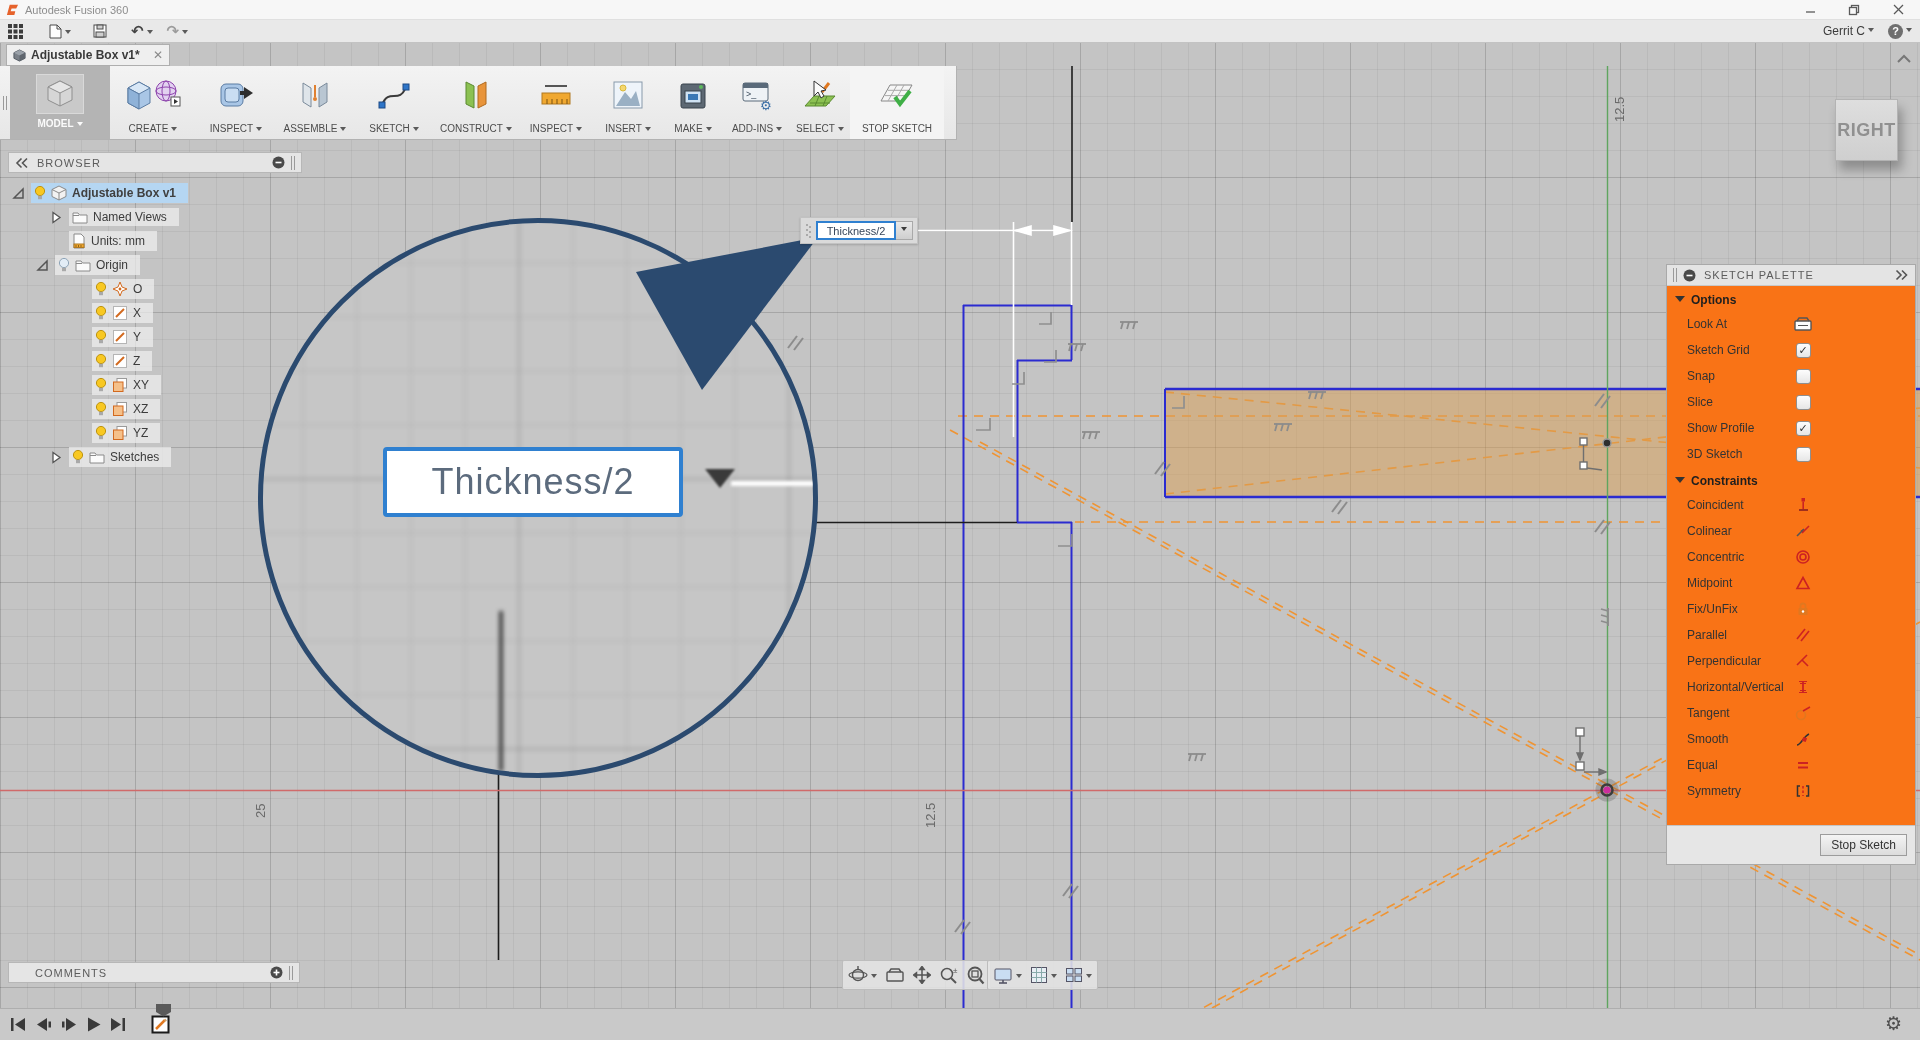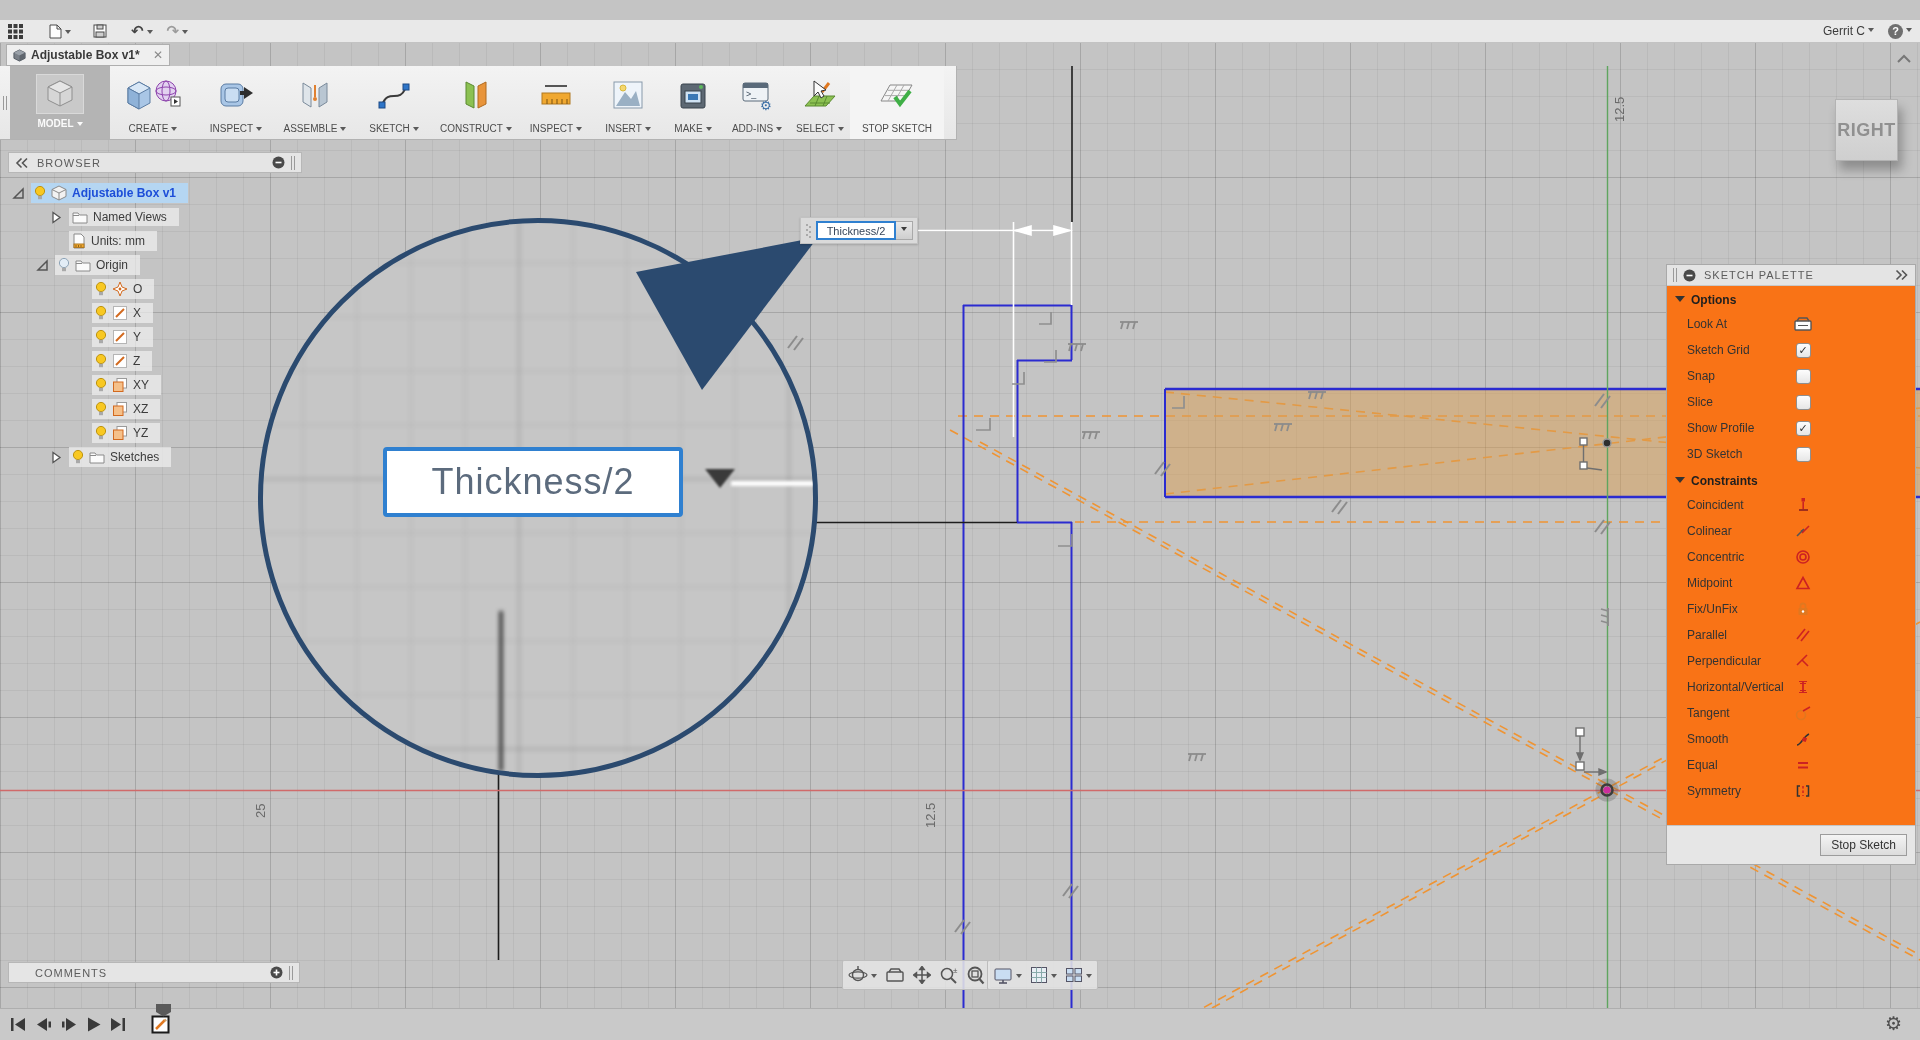--- a/index.html
+++ b/index.html
@@ -59,21 +59,21 @@
 
   
   .browser{position:absolute;left:8px;top:152px;width:294px;z-index:4;}
   .panel-header{height:21px;background:#e5e5e5;border:1px solid #b7b7b7;display:flex;align-items:center;padding:0 6px;}
   .panel-title{font-size:11px;color:#5c5c5c;letter-spacing:1px;margin-left:8px;}
   .hdr-right{margin-left:auto;display:flex;align-items:center;gap:6px;}
   .tree{padding-top:8px;}
   .brow{height:24px;display:flex;align-items:center;font-size:12px;color:#3c3c3c;}
   .rowbg{display:inline-flex;align-items:center;gap:5px;background:rgba(238,238,238,.72);padding:2px 12px 2px 3px;}
   .rowbg.sel{background:#b5d6f2;}
-  .rowbg.sel .lbl{font-weight:bold;color:#1d4ed8;}
+  .rowbg.sel .lbl{font-weight:bold;color:#404040;}
   .exp{width:13px;height:13px;display:inline-block;margin-right:6px;}
   .bulb{width:12px;height:16px;}
   .bulb circle{fill:#f8c822;stroke:#bd930f;stroke-width:1;}
   .bulb rect{fill:#a9a9a9;}
   .bulb.off circle{fill:#e3edf6;stroke:#8fa5b8;}
 
   
   .palette{position:absolute;left:1666px;top:264px;width:250px;height:601px;background:#f97316;
     border:1px solid #a9a9a9;z-index:4;display:flex;flex-direction:column;}
   .palette .panel-header{border:none;border-bottom:1px solid #c8c8c8;background:#e4e4e4;}
@@ -326,20 +326,45 @@
           <circle cx="2" cy="13" r="1"></circle>
           <circle cx="5" cy="15" r="1"></circle>
         </g>
     </svg>
     <input class="dim-input" value="Thickness/2" style="">
     <span class="dim-drop">
         <span class="caret"></span>
       </span>
   </div>
 
+  <div class="titlebar">
+    <svg class="fusion-logo" viewBox="0 0 14 14">
+      <polygon points="1,13 4,2 13,2 11,6 6,6 5,9 10,9 9,13" fill="#e6622b"></polygon>
+    </svg>
+    <span class="app-title">Autodesk Fusion 360</span>
+    <div class="winbtns">
+      <span class="winbtn">
+          <svg width="11" height="11">
+            <line x1="1" y1="8" x2="10" y2="8"></line>
+          </svg>
+        </span>
+      <span class="winbtn">
+          <svg width="12" height="12">
+            <rect x="3.5" y="1.5" width="7" height="7"></rect>
+            <rect x="1.5" y="3.5" width="7" height="7" fill="#f7f7f7"></rect>
+          </svg>
+        </span>
+      <span class="winbtn">
+          <svg width="11" height="11">
+            <line x1="1" y1="1" x2="10" y2="10"></line>
+            <line x1="10" y1="1" x2="1" y2="10"></line>
+          </svg>
+        </span>
+    </div>
+  </div>
 
   <div class="qat">
     <span class="qicon">
       <svg width="15" height="15" viewBox="0 0 15 15">
         <g fill="#3c3c3c">
             <rect x="0" y="0" width="4" height="4"></rect>
             <rect x="5.5" y="0" width="4" height="4"></rect>
             <rect x="11" y="0" width="4" height="4"></rect>
             <rect x="0" y="5.5" width="4" height="4"></rect>
             <rect x="5.5" y="5.5" width="4" height="4"></rect>

